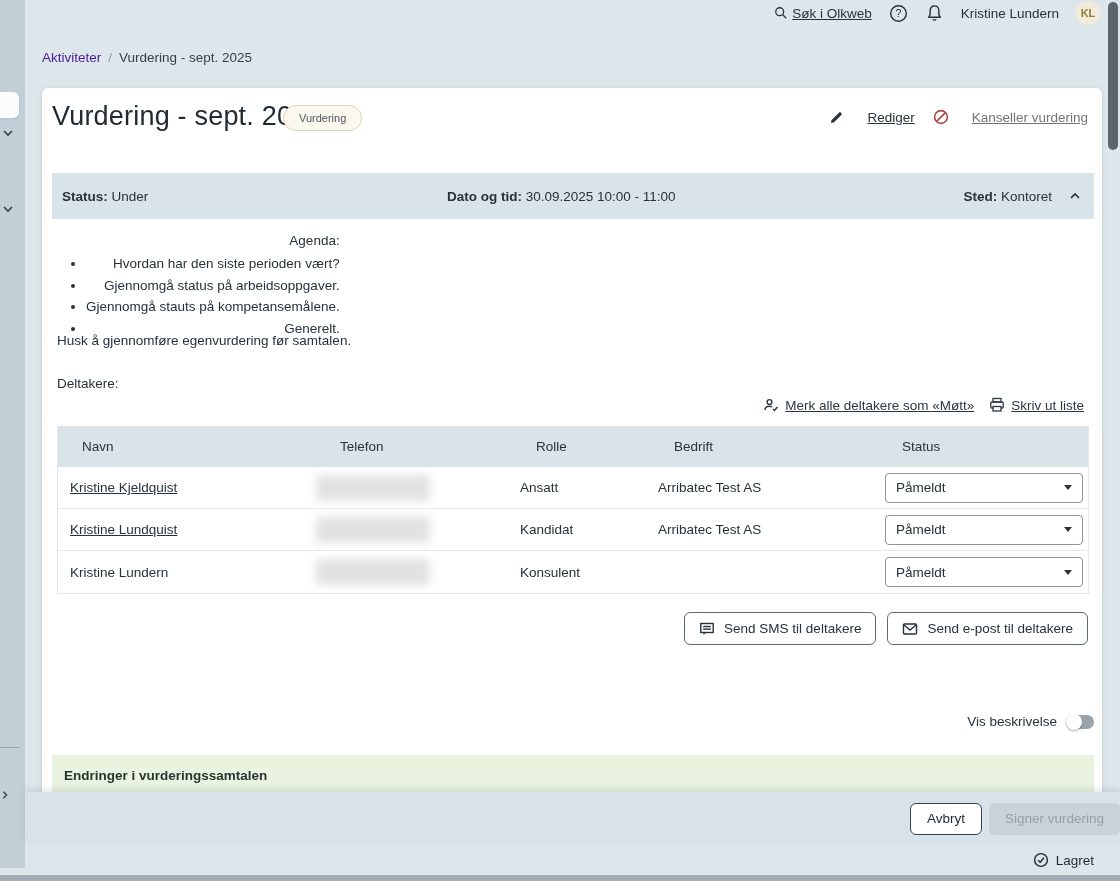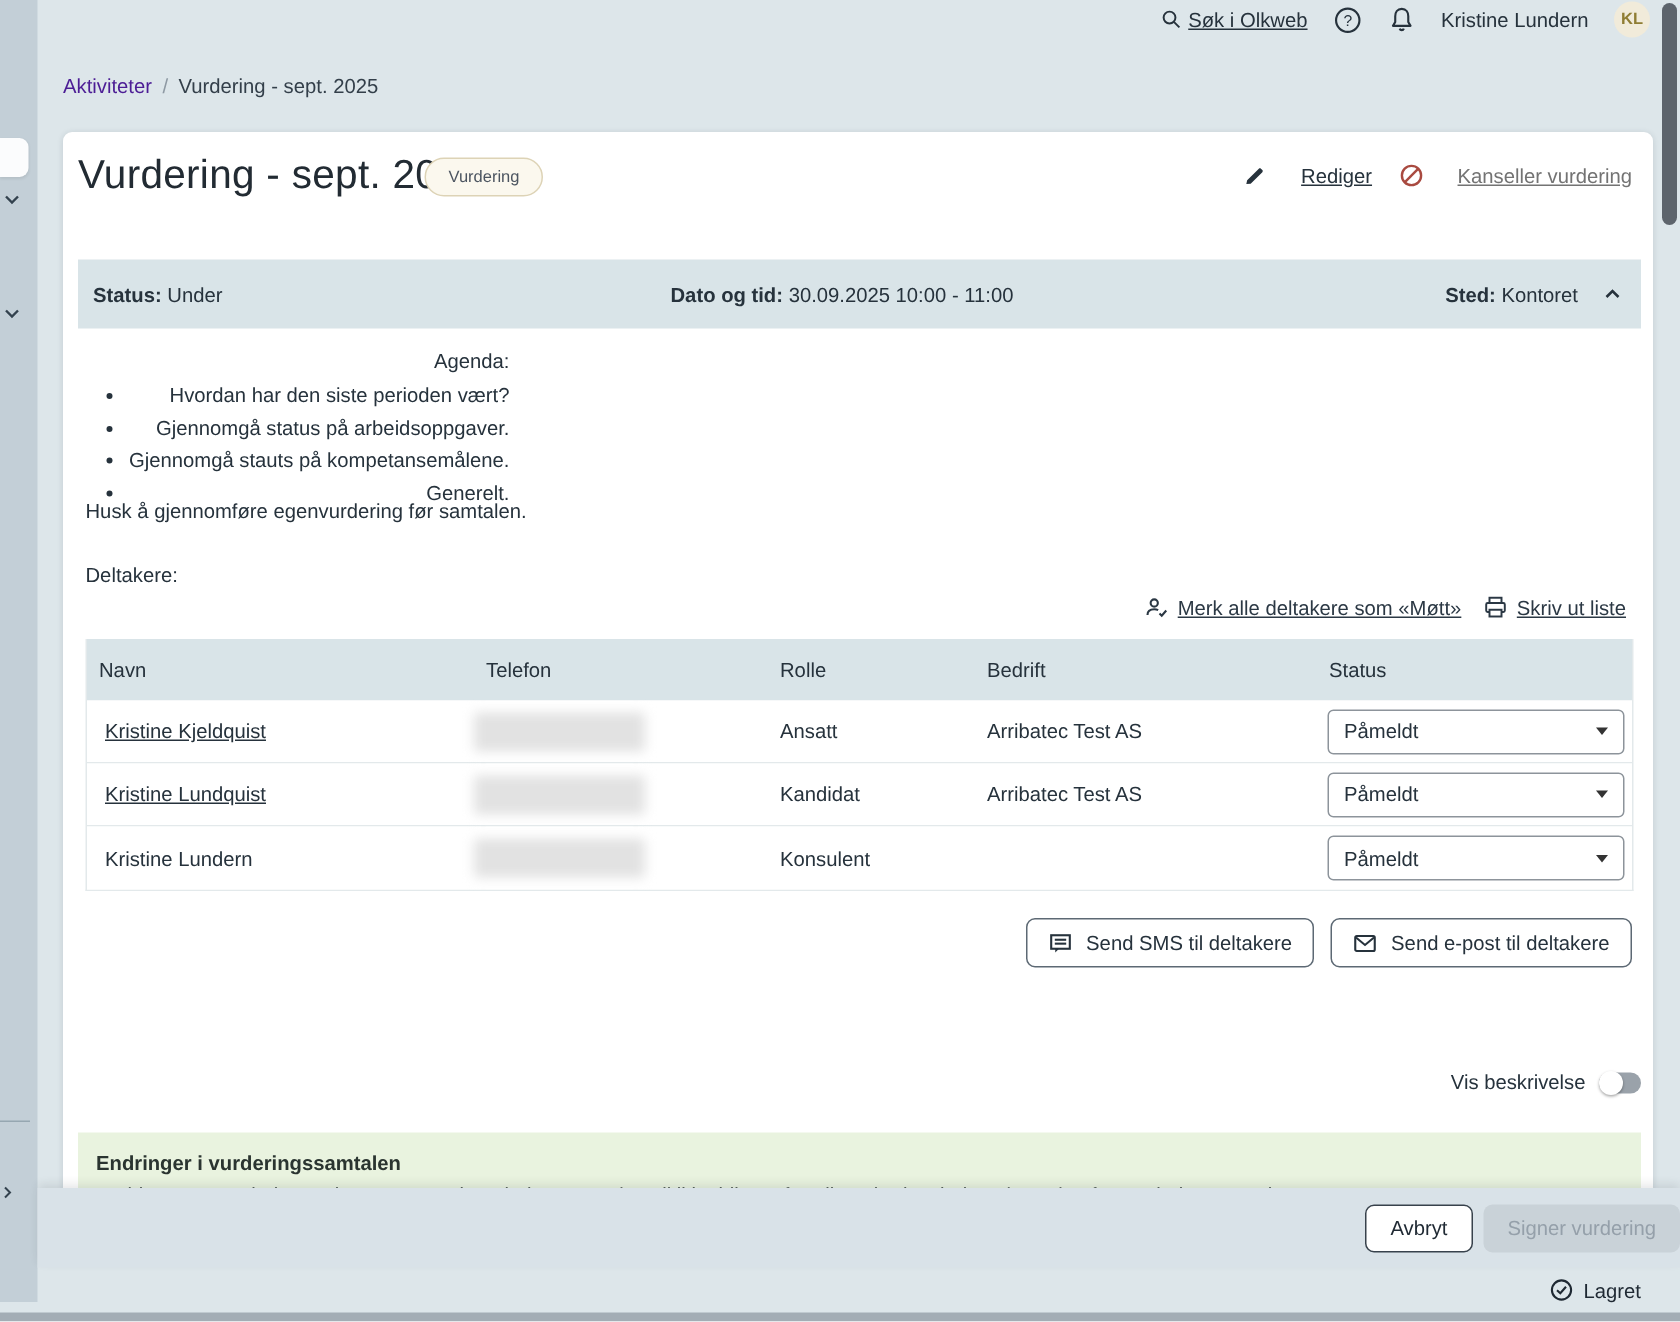--- a/index.html
+++ b/index.html
@@ -49,21 +49,21 @@
   .agenda-note { position:absolute; left:15px; top:245px; font-size:13.5px; }
   .participants-h { position:absolute; left:15px; top:288px; font-size:13.5px; }
 
   .list-links { position:absolute; right:18px; top:309px; display:flex; align-items:center; gap:15px; font-size:13.5px; color:#2b3844; }
   .llink { display:flex; align-items:center; gap:6px; cursor:pointer; }
   .llink span { text-decoration:underline; }
 
   .ptable { position:absolute; left:15px; top:338px; width:1032px; font-size:13.5px; border:1px solid #e3e9eb; border-top:none; }
   .thead, .trow { display:grid; grid-template-columns:258px 196px 138px 228px 1fr; align-items:center; }
   .thead { background:#d9e4e8; height:41px; font-weight:500; }
-  .thead > div { padding-left:8px; }
+  .thead > div { padding-left:24px; }
   .trow { height:42px; background:#fff; border-bottom:1px solid #e3e9eb; }
   .trow:last-child { border-bottom:none; }
   .cell-name { padding-left:12px; }
   .cell-name a { color:#26323c; text-decoration:underline; cursor:pointer; }
   .cell-name.plain { text-decoration:none; }
   .phone-blur { width:114px; height:26px; background:#e2e2e2; filter:blur(4px); border-radius:2px; }
   .cell-role, .cell-company { padding-left:8px; }
   .cell-status { padding-left:7px; }
   .select { width:198px; height:30px; border:1px solid #8d949b; border-radius:4px; background:#fff; display:flex; align-items:center; justify-content:space-between; padding:0 10px; cursor:pointer;gap:33px; }
   .caret { width:0; height:0; border-left:4px solid transparent; border-right:4px solid transparent; border-top:5px solid #333; }

